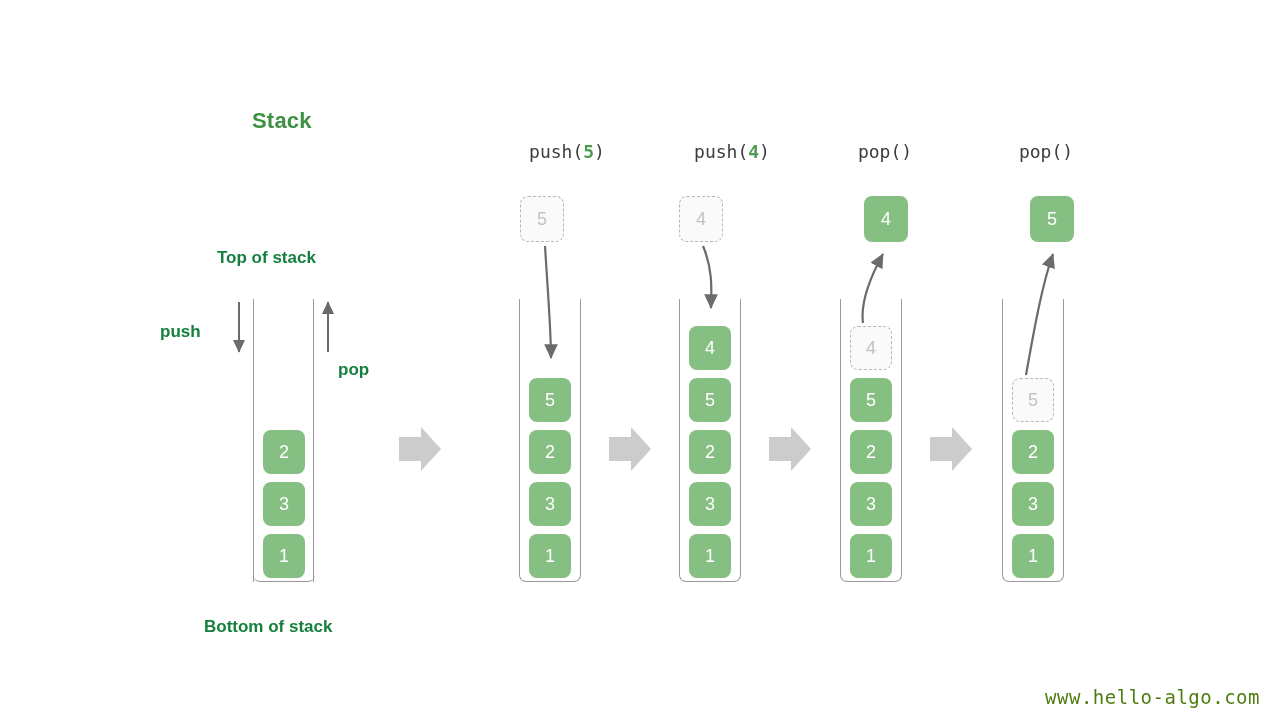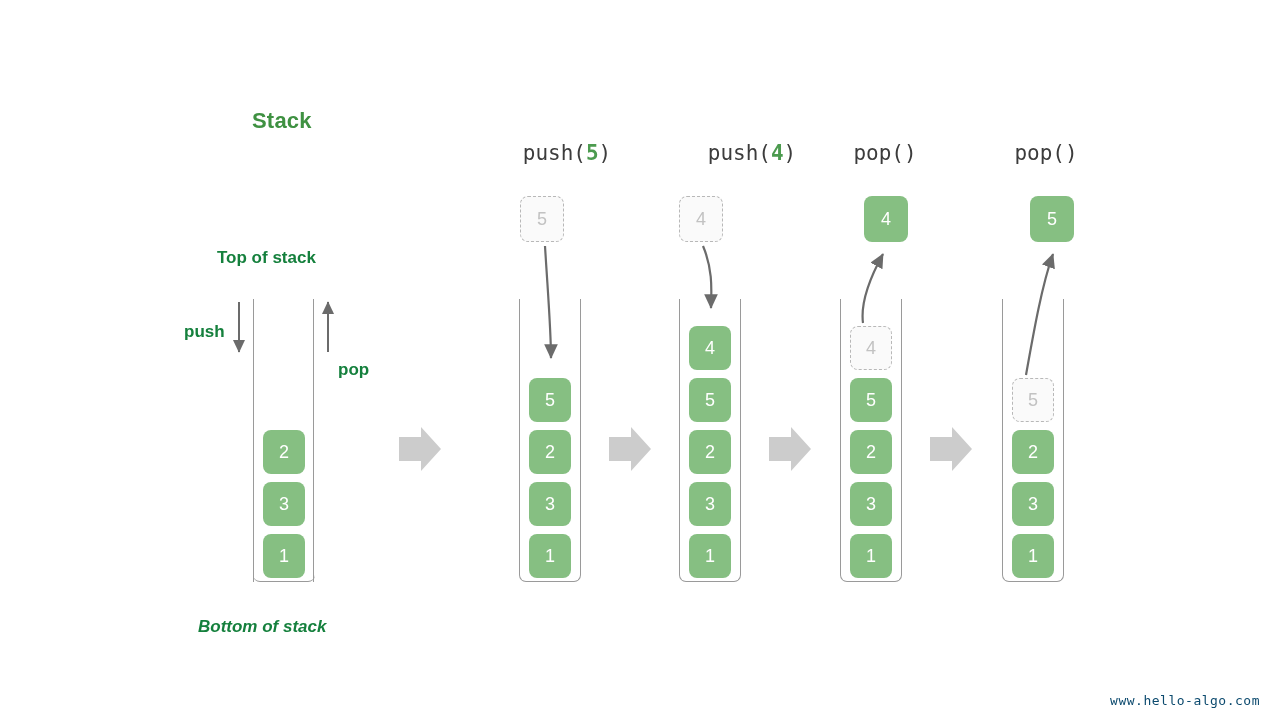--- a/index.html
+++ b/index.html
@@ -39,40 +39,39 @@
     font-size: 17px;
     font-weight: bold;
     color: #15803d;
     white-space: nowrap;
   }
   .caption.top-of-stack {
     left: 217px;
     top: 248px;
   }
   .caption.bottom-of-stack {
-    left: 198px;
+    left: 204px;
     top: 617px;
-    font-style: italic;
   }
   .caption.push-label {
-    left: 184px;
+    left: 160px;
     top: 322px;
   }
   .caption.pop-label {
     left: 338px;
     top: 322px;
     margin-top: 38px;
   }
 
   
   .op-header {
     position: absolute;
     top: 141px;
     font-family: "DejaVu Sans Mono", "Liberation Mono", monospace;
-    font-size: 21px;
+    font-size: 18px;
     color: #3c3c3c;
     white-space: nowrap;
     transform: translateX(-50%);
   }
   .op-header .arg {
     color: #4c9b4f;
     font-weight: bold;
   }
 
   
@@ -158,22 +157,22 @@
     height: 720px;
     pointer-events: none;
   }
 
   
   .watermark {
     position: absolute;
     right: 20px;
     bottom: 12px;
     font-family: "DejaVu Sans Mono", "Liberation Mono", monospace;
-    font-size: 13px;
-    color: #0c4a6e;
+    font-size: 19px;
+    color: #4d7c0f;
     letter-spacing: 0.5px;
     white-space: nowrap;
   }
 </style>
 </head>
 <body>
 
 <div class="canvas">
 
   <div class="stack-title">Stack</div>
@@ -202,21 +201,21 @@
   <div class="stack-col" style="left:519px;">
     <div class="stack-frame"></div>
     <div class="slots">
       <div class="cell">1</div>
       <div class="cell">3</div>
       <div class="cell">2</div>
       <div class="cell">5</div>
     </div>
   </div>
 
-  <div class="op-header" style="left:732px;margin-left:20px;">
+  <div class="op-header" style="left:732px;">
     <span>push(</span><span class="arg">4</span><span>)</span>
   </div>
   <div class="float-cell ghost" style="left:701px; top:196px;">4</div>
   <div class="stack-col" style="left:679px;">
     <div class="stack-frame"></div>
     <div class="slots">
       <div class="cell">1</div>
       <div class="cell">3</div>
       <div class="cell">2</div>
       <div class="cell">5</div>

